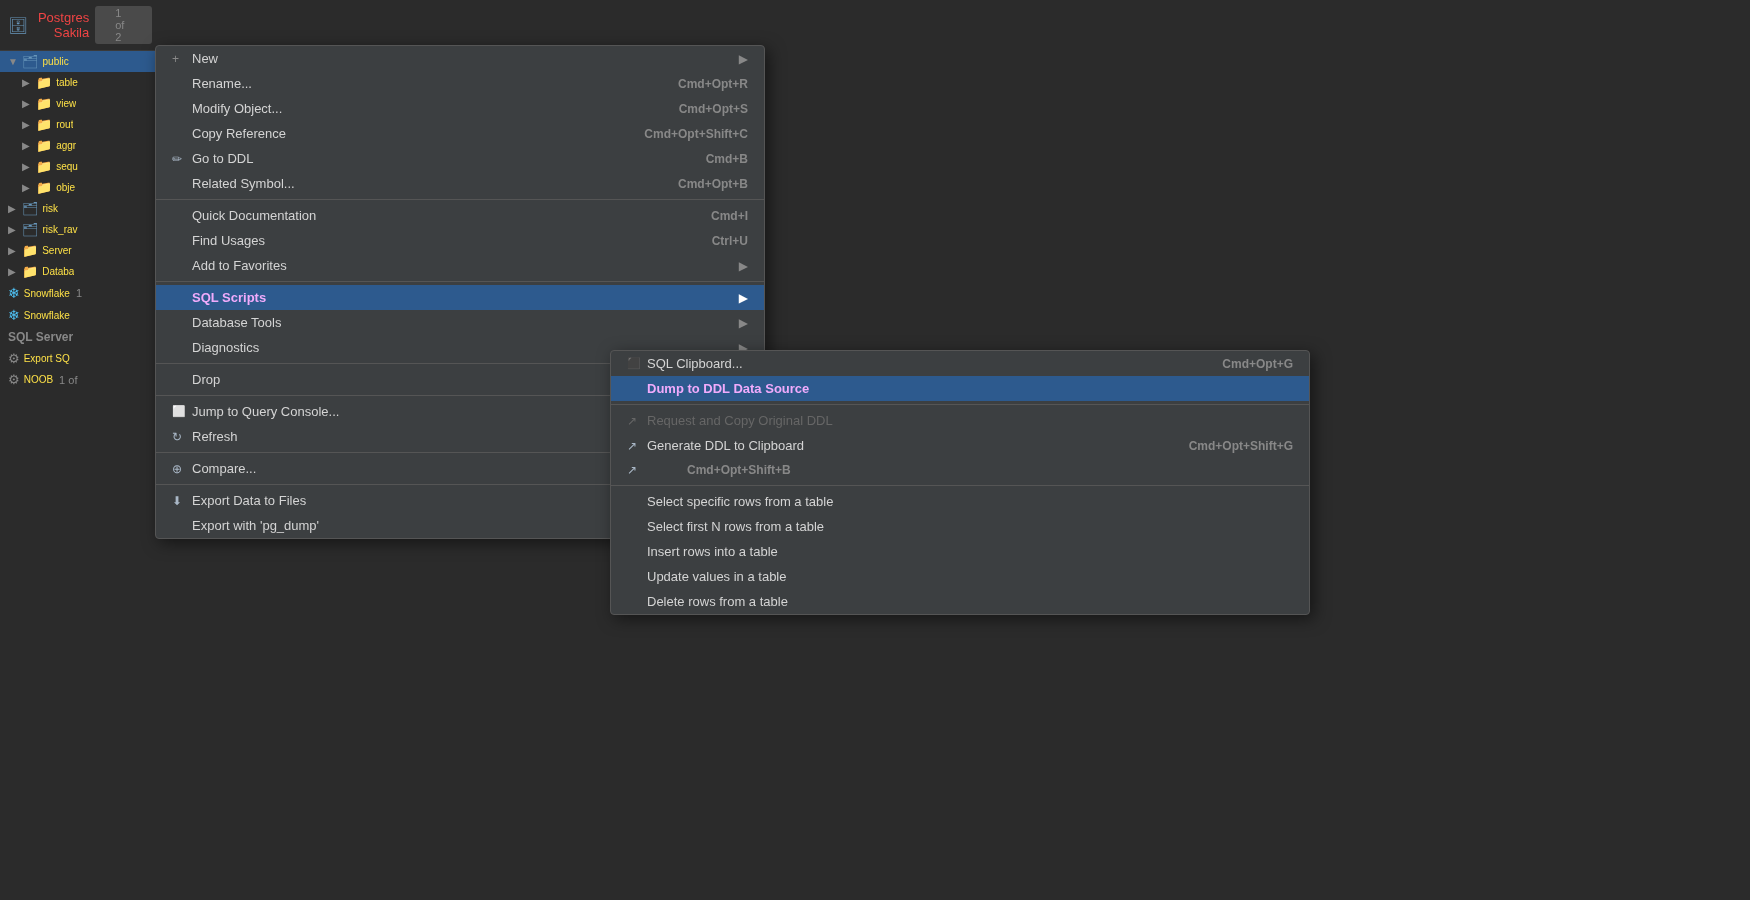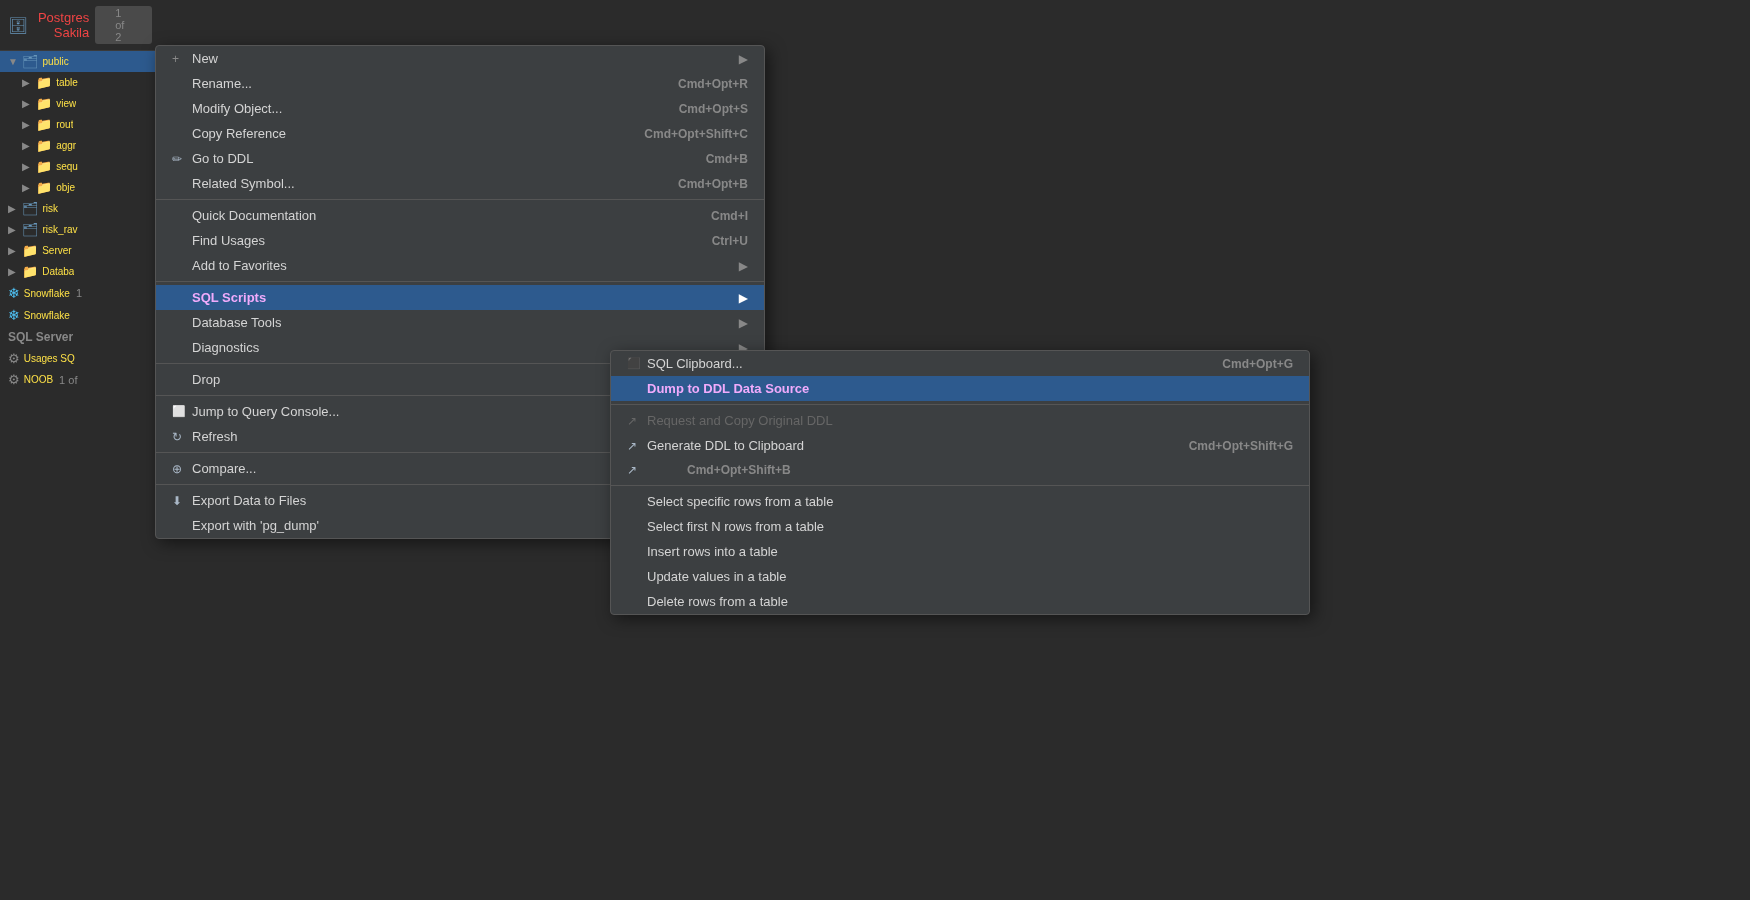--- a/index.html
+++ b/index.html
@@ -274,21 +274,21 @@
     <span class="badge-small">1</span>
   </div>
   <div class="tree-item">
     <span class="snowflake-icon">❄</span>
     <span class="label">Snowflake</span>
   </div>
 
   <div class="section-label">SQL Server</div>
   <div class="tree-item">
     <span class="gear-icon">⚙</span>
-    <span class="label">Usages SQ</span>
+    <span class="label">Export SQ</span>
   </div>
   <div class="tree-item">
     <span class="gear-icon">⚙</span>
     <span class="label">NOOB</span>
     <span class="badge-small">1 of</span>
   </div>
 </div>
 
 <div class="context-menu">
 

